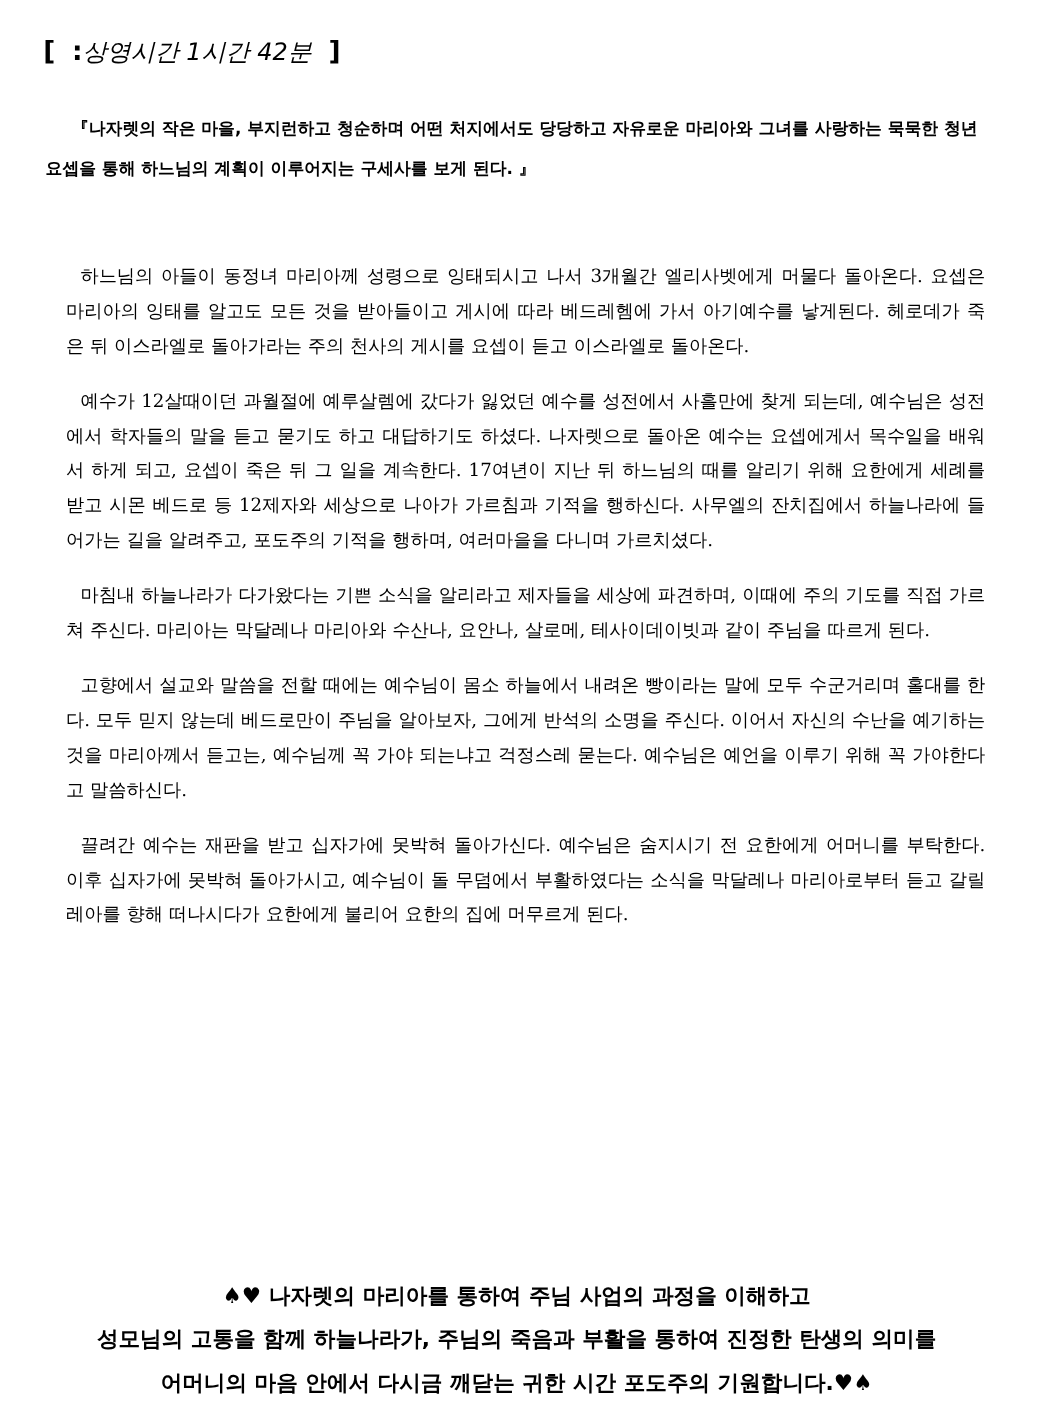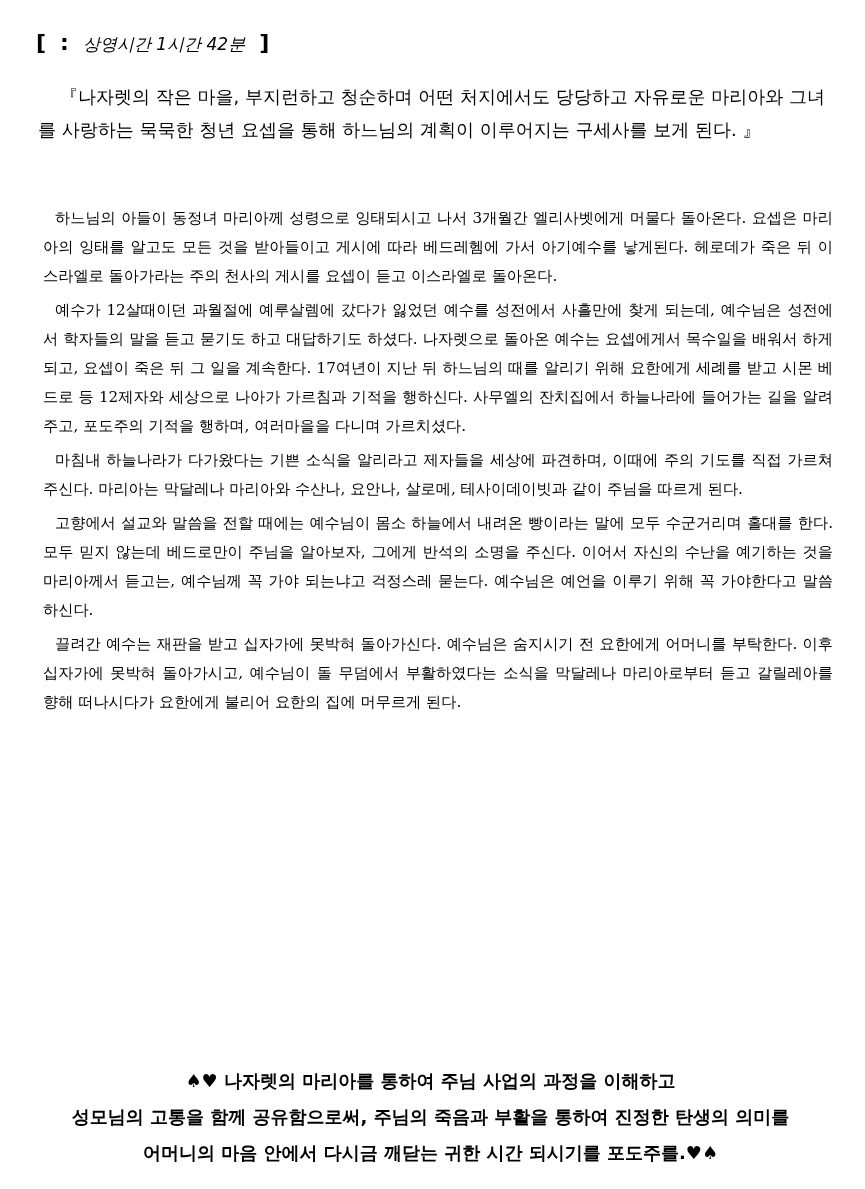--- a/index.html
+++ b/index.html
@@ -9,35 +9,35 @@
     }
     .title {
       position: absolute; left: 36px; top: 30px;
       font-size: 22px; font-weight: bold; white-space: nowrap;
       display: flex; align-items: baseline;
     }
     .title .bracket { font-size: 22px; font-weight: bold; }
     .title .name { margin-left: 14px; letter-spacing: 2px; }
     .title .colon { margin-left: 14px; }
     .title .runtime {
-      margin-left: 14px; font-size: 17px; font-weight: normal;
+      font-size: 20px; font-weight: normal;
       font-family: "DejaVu Sans", sans-serif; font-style: italic;
     }
     .title .bracket-r { margin-left: 14px; }
     .summary {
-      position: absolute; left: 38px; top: 80px; width: 790px;
-      font-size: 18px; font-weight: normal; line-height: 33px;
+      position: absolute; left: 38px; top: 92px; width: 790px;
+      font-size: 14px; font-weight: bold; line-height: 33px;
       text-indent: 22px;
     }
     .body-text {
       position: absolute; left: 38px; top: 199px; width: 800px;
       font-family: "DejaVu Serif", serif;
       font-size: 15.2px; line-height: 29px; text-align: justify;
     }
-    .body-text p { margin: 5px; text-indent: 12px; }
+    .body-text p { margin: 17px; text-indent: 12px; }
     .closing {
       position: absolute; left: 0; top: 1063px; width: 861px;
       text-align: center; font-size: 18px; font-weight: bold; line-height: 36px;
     }
     .closing div { white-space: nowrap; }
   </style>
 </head>
 <body>
 
 <div class="title">
@@ -52,15 +52,15 @@
 <div class="body-text">
   <p>하느님의 아들이 동정녀 마리아께 성령으로 잉태되시고 나서 3개월간 엘리사벳에게 머물다 돌아온다. 요셉은 마리아의 잉태를 알고도 모든 것을 받아들이고 게시에 따라 베드레헴에 가서 아기예수를 낳게된다. 헤로데가 죽은 뒤 이스라엘로 돌아가라는 주의 천사의 게시를 요셉이 듣고 이스라엘로 돌아온다.</p>
   <p>예수가 12살때이던 과월절에 예루살렘에 갔다가 잃었던 예수를 성전에서 사흘만에 찾게 되는데, 예수님은 성전에서 학자들의 말을 듣고 묻기도 하고 대답하기도 하셨다. 나자렛으로 돌아온 예수는 요셉에게서 목수일을 배워서 하게 되고, 요셉이 죽은 뒤 그 일을 계속한다. 17여년이 지난 뒤 하느님의 때를 알리기 위해 요한에게 세례를 받고 시몬 베드로 등 12제자와 세상으로 나아가 가르침과 기적을 행하신다. 사무엘의 잔치집에서 하늘나라에 들어가는 길을 알려주고, 포도주의 기적을 행하며, 여러마을을 다니며 가르치셨다.</p>
   <p>마침내 하늘나라가 다가왔다는 기쁜 소식을 알리라고 제자들을 세상에 파견하며, 이때에 주의 기도를 직접 가르쳐 주신다. 마리아는 막달레나 마리아와 수산나, 요안나, 살로메, 테사이데이빗과 같이 주님을 따르게 된다.</p>
   <p>고향에서 설교와 말씀을 전할 때에는 예수님이 몸소 하늘에서 내려온 빵이라는 말에 모두 수군거리며 홀대를 한다. 모두 믿지 않는데 베드로만이 주님을 알아보자, 그에게 반석의 소명을 주신다. 이어서 자신의 수난을 예기하는 것을 마리아께서 듣고는, 예수님께 꼭 가야 되는냐고 걱정스레 묻는다. 예수님은 예언을 이루기 위해 꼭 가야한다고 말씀하신다.</p>
   <p>끌려간 예수는 재판을 받고 십자가에 못박혀 돌아가신다. 예수님은 숨지시기 전 요한에게 어머니를 부탁한다. 이후 십자가에 못박혀 돌아가시고, 예수님이 돌 무덤에서 부활하였다는 소식을 막달레나 마리아로부터 듣고 갈릴레아를 향해 떠나시다가 요한에게 불리어 요한의 집에 머무르게 된다.</p>
 </div>
 
 <div class="closing">
   <div>♠♥ 나자렛의 마리아를 통하여 주님 사업의 과정을 이해하고</div>
-  <div>성모님의 고통을 함께 공유함으로써, 주님의 죽음과 부활을 통하여 진정한 탄생의 의미를</div>
-  <div>어머니의 마음 안에서 다시금 깨닫는 귀한 시간 되시기를 포도주를.♥♠</div>
+  <div>성모님의 고통을 함께 하늘나라가, 주님의 죽음과 부활을 통하여 진정한 탄생의 의미를</div>
+  <div>어머니의 마음 안에서 다시금 깨닫는 귀한 시간 포도주의 기원합니다.♥♠</div>
 </div>
 
 </body></html>

